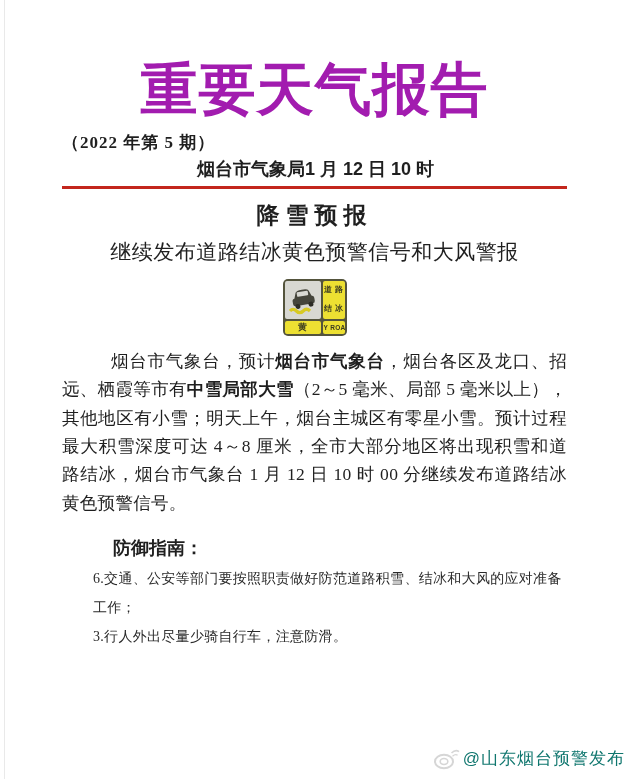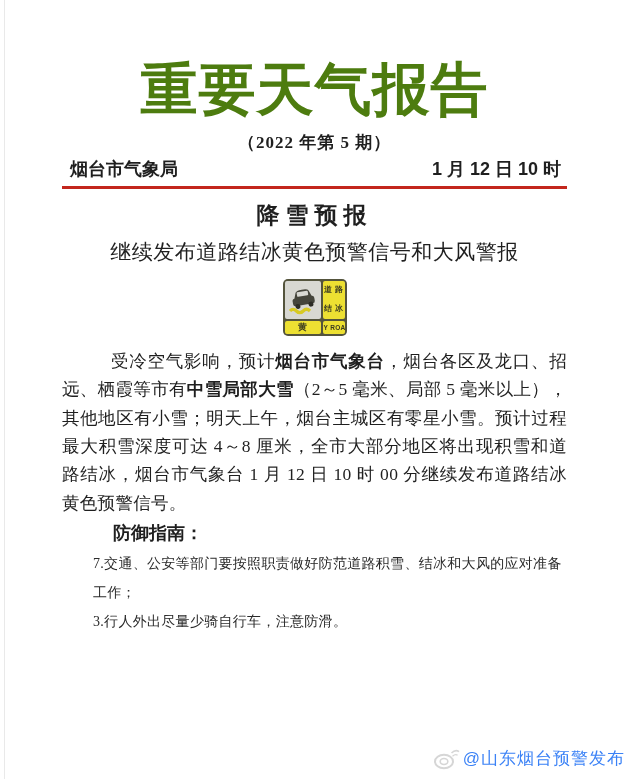--- a/index.html
+++ b/index.html
@@ -17,35 +17,34 @@
   }
   .page {
     position: absolute; left: 62px; top: 0; width: 505px;
   }
   .report-title {
     margin-top: 58px;
     text-align: center;
     font-size: 57px;
     line-height: 1.12;
     font-weight: bold;
-    color: #4d7c0f;
+    color: #a21caf;
     letter-spacing: 1px;
     font-family: "Liberation Serif", "DejaVu Serif", serif;
   }
   .issue {
     margin-top: 9px;
-    text-align: center;
     font-size: 17px;
     font-weight: bold;
     letter-spacing: 1px;
   }
   .agency-row {
     margin-top: 3px;
     display: flex;
-    justify-content: space-between;
+    justify-content: center;
     align-items: flex-end;
     font-family: "Liberation Sans", "DejaVu Sans", sans-serif;
     font-weight: bold;
     font-size: 18px;
     padding: 0 6px 5px 8px;
     border-bottom: 3px solid #c3261d;
   }
   .h1 {
     margin-top: 11px;
     text-align: center;
@@ -106,38 +105,38 @@
   .body-text {
     margin: 0;
     font-size: 17.5px;
     line-height: 28.4px;
     text-align: justify;
     text-indent: 49px;
     letter-spacing: 0.3px;
   }
   .body-section { margin-top: 11px; }
   .guide-heading {
-    margin-top: 4px;
+    margin-top: 19px;
     font-family: "Liberation Sans", "DejaVu Sans", sans-serif;
     font-weight: bold;
     font-size: 18px;
     padding-left: 51px;
   }
   .guide-list { margin-top: 4px; padding-left: 31px; }
   .guide-item {
     font-size: 14px;
     line-height: 29px;
     color: #2a2a2a;
     letter-spacing: 0.3px;
   }
   .watermark {
     position: absolute;
     right: 6px; bottom: 8px;
     display: flex; align-items: center; gap: 3px;
-    color: #3b82f6;
+    color: #0f766e;
     font-size: 17px;
     font-family: "Liberation Sans", "DejaVu Sans", sans-serif;
     letter-spacing: 1px;
     user-select: none;
   }
   .bold { font-weight: bold; }
 </style>
 </head>
 <body>
 
@@ -176,26 +175,26 @@
         <span>路</span>
         <span>结</span>
         <span>冰</span>
       </div>
       <div class="warn-cell cell-level">黄</div>
       <div class="warn-cell cell-eng">ICY ROAD</div>
     </div>
   </div>
 
   <div class="body-section">
-    <p class="body-text"><span>受冷空气影响，预计</span><span class="bold">烟台市气象台</span><span>，烟台各区及龙口、招远、栖霞等市有</span><span class="bold">中雪局部大雪</span><span>（2～5 毫米、局部 5 毫米以上），其他地区有小雪；明天上午，烟台主城区有零星小雪。预计过程最大积雪深度可达 4～8 厘米，全市大部分地区将出现积雪和道路结冰，烟台市气象台 1 月 12 日 10 时 00 分继续发布道路结冰黄色预警信号。</span></p>
+    <p class="body-text"><span>烟台市气象台，预计</span><span class="bold">烟台市气象台</span><span>，烟台各区及龙口、招远、栖霞等市有</span><span class="bold">中雪局部大雪</span><span>（2～5 毫米、局部 5 毫米以上），其他地区有小雪；明天上午，烟台主城区有零星小雪。预计过程最大积雪深度可达 4～8 厘米，全市大部分地区将出现积雪和道路结冰，烟台市气象台 1 月 12 日 10 时 00 分继续发布道路结冰黄色预警信号。</span></p>
   </div>
 
   <div class="guide-heading">防御指南：</div>
   <div class="guide-list">
-    <div class="guide-item">7.交通、公安等部门要按照职责做好防范道路积雪、结冰和大风的应对准备工作；</div>
+    <div class="guide-item">6.交通、公安等部门要按照职责做好防范道路积雪、结冰和大风的应对准备工作；</div>
     <div class="guide-item">3.行人外出尽量少骑自行车，注意防滑。</div>
   </div>
 
 </div>
 
 <div class="watermark">
   <span style="display:inline-flex;">
     <svg width="28" height="26" viewBox="0 0 28 26">
       <ellipse cx="12" cy="16.5" rx="9" ry="6.8" fill="none" stroke="#d6d6d6" stroke-width="2"></ellipse>
       <ellipse cx="12" cy="16.5" rx="3.8" ry="3" fill="none" stroke="#d6d6d6" stroke-width="1.6"></ellipse>

